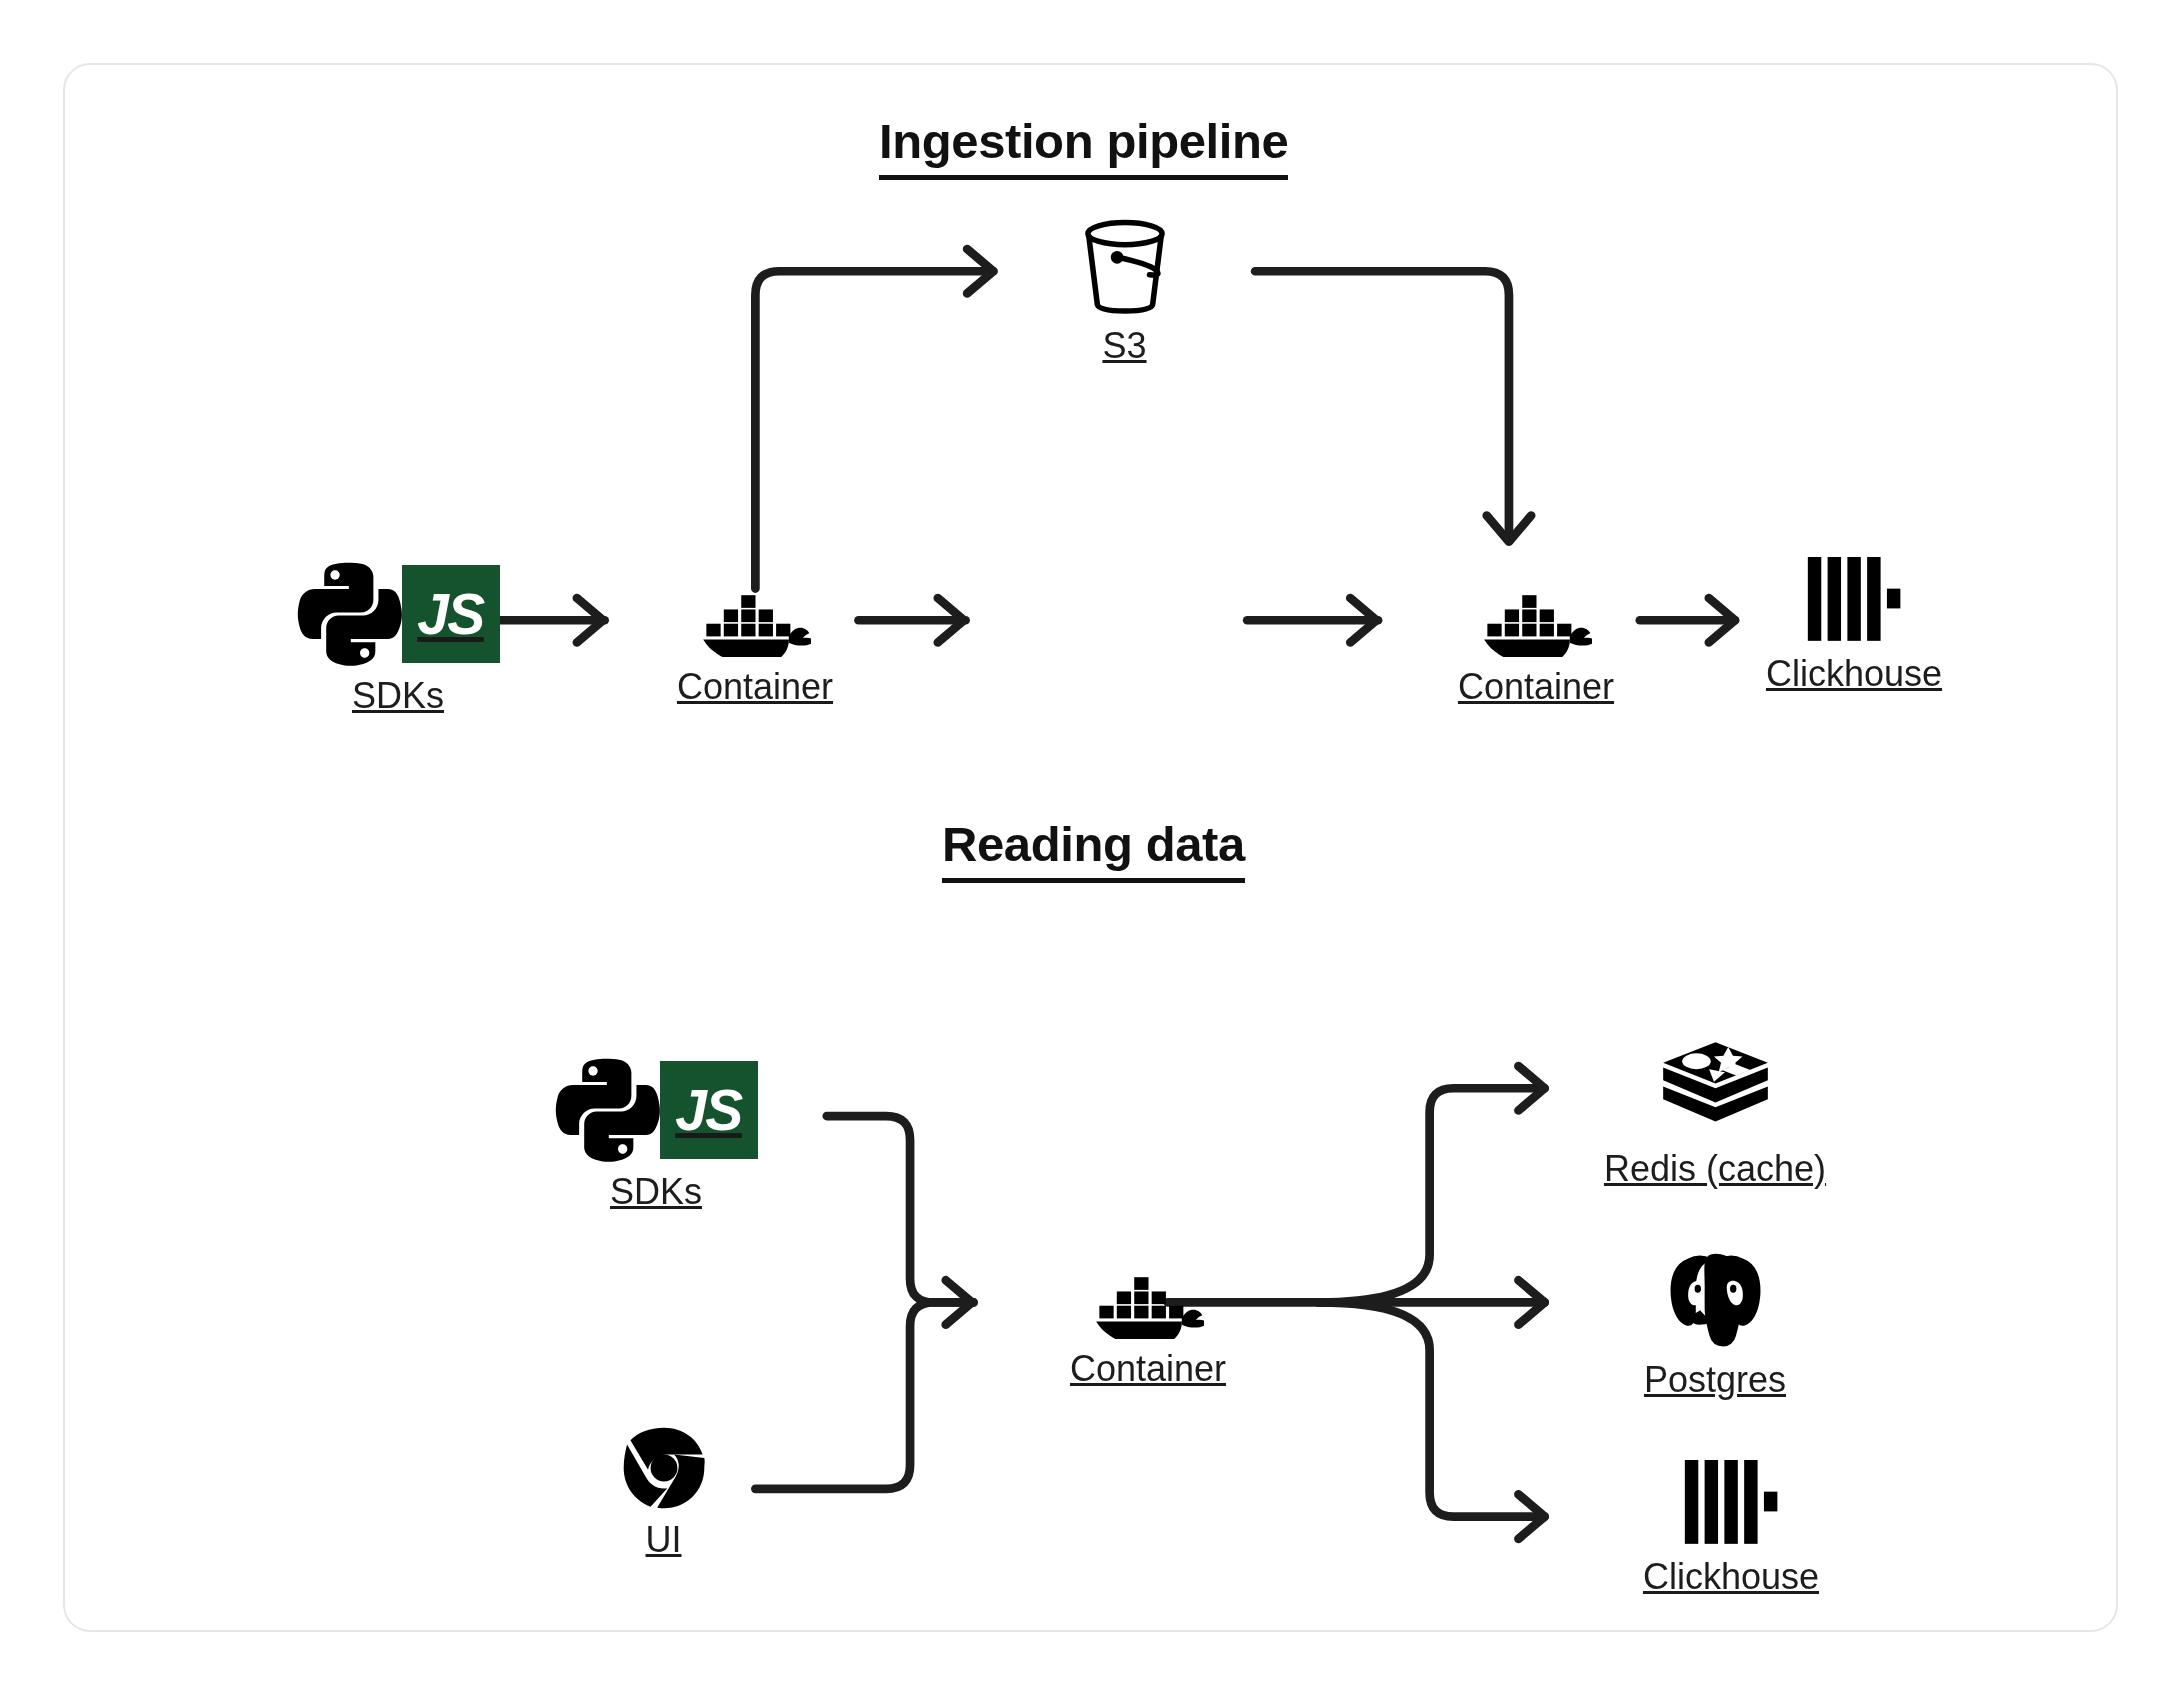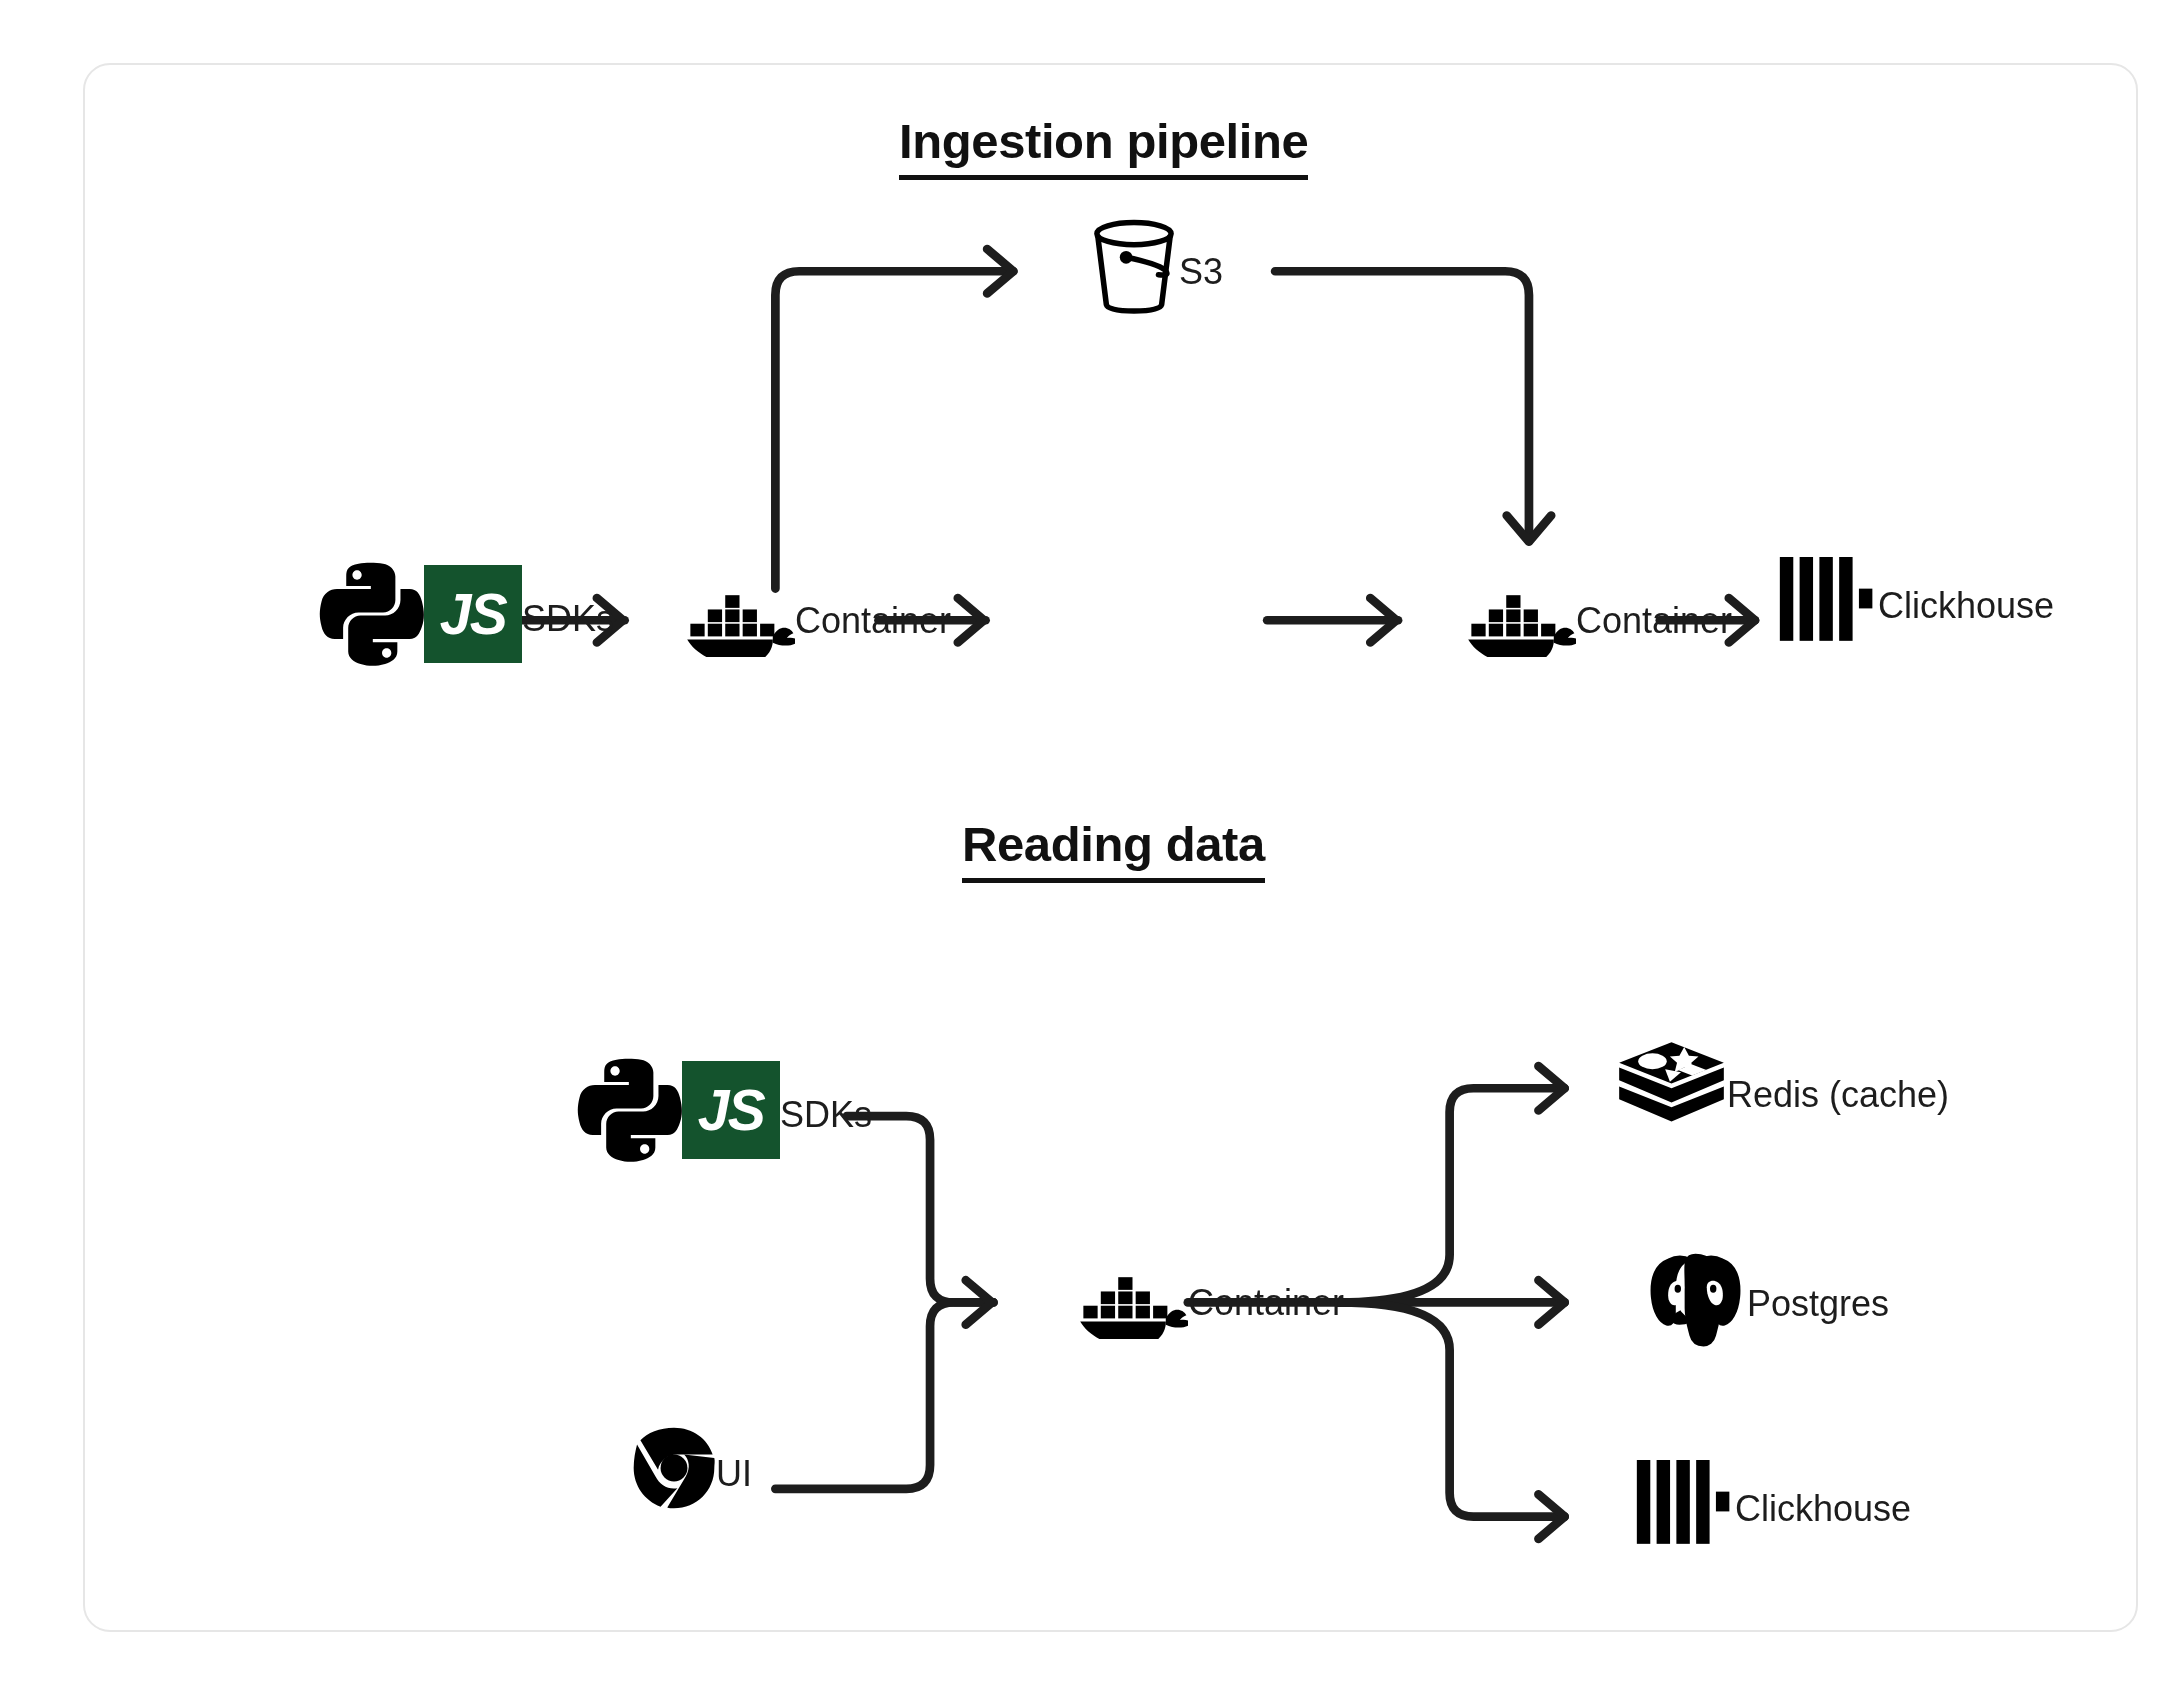--- a/index.html
+++ b/index.html
@@ -13,42 +13,42 @@
     color: #1a1a1a;
   }
   #card {
     position: absolute;
     left: 63px; top: 63px;
     width: 2055px; height: 1569px;
     border: 2.4px solid #e6e6e6;
     border-radius: 27px;
     background: #ffffff;
     box-sizing: border-box;
-    margin-left: 20px;
   }
   .section-title {
     position: absolute;
     font-weight: bold;
     font-size: 49px;
     letter-spacing: -0.4px;
     color: #111111;
     white-space: nowrap;
     text-align: center;
     padding-bottom: 6.3px;
     border-bottom: 5.6px solid #111111;
   }
   #title-ingestion { left: 877px; top: 111px; }
   #title-reading   { left: 941px; top: 815px; }
 
   .node {
     position: absolute;
     display: flex;
-    flex-direction: row;
+    flex-direction: column;
     align-items: center;
     justify-content: space-between;
+    text-decoration: underline;
   }
   .node-icon {
     display: flex; align-items: center; justify-content: center;
   }
   .node-label {
     margin-top: 11px;
     font-size: 36px;
     line-height: 1.05;
     color: #1d1d1d;
     white-space: nowrap;

